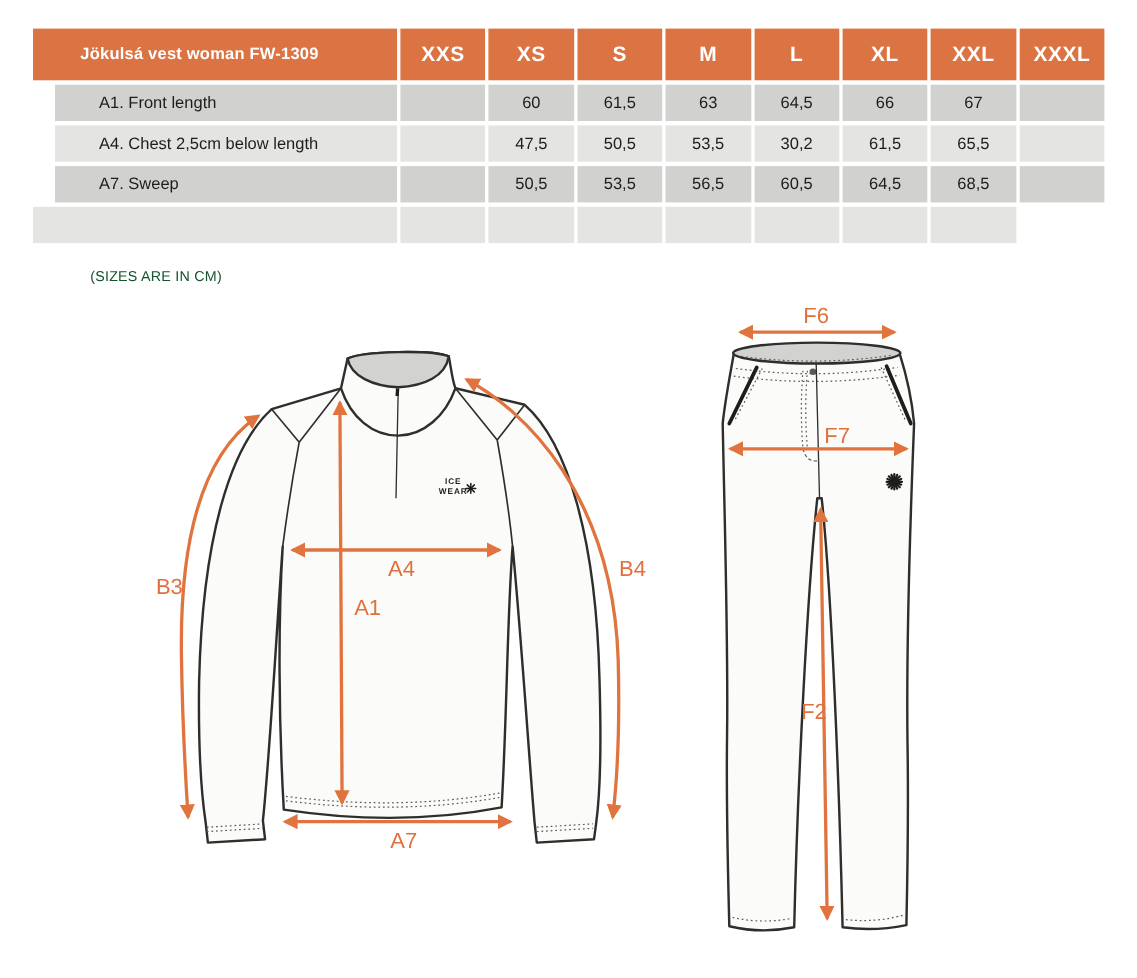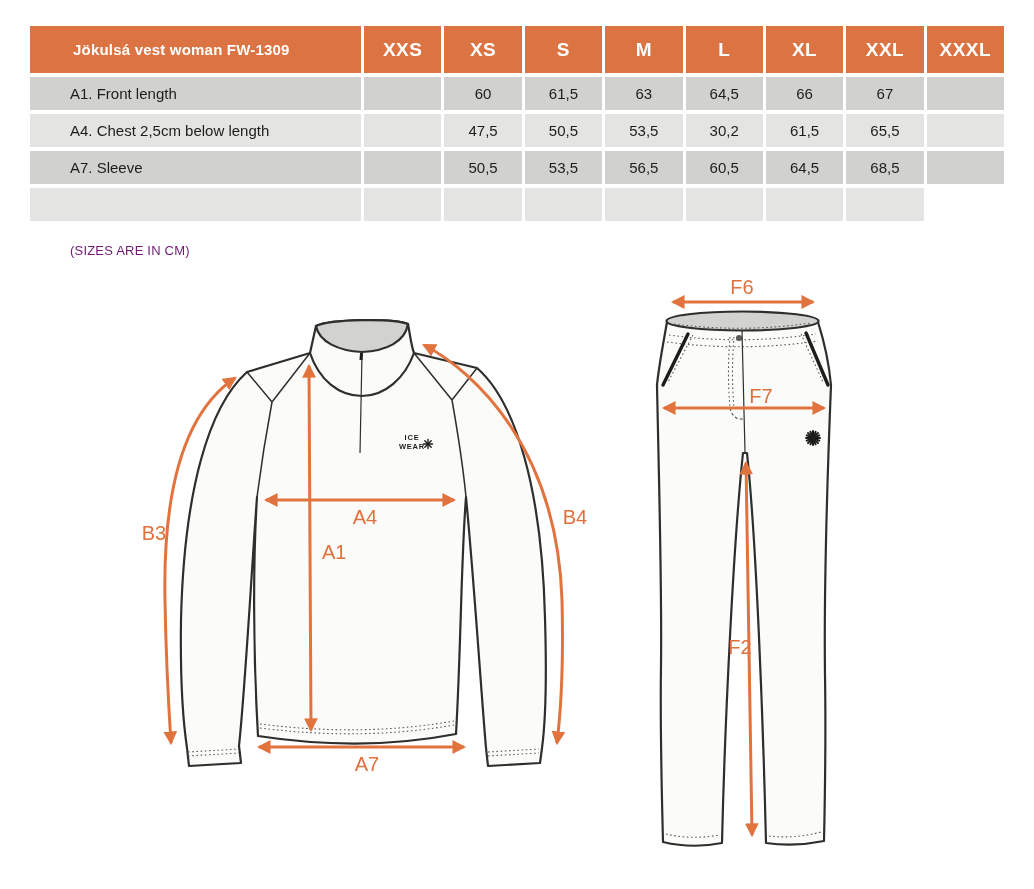--- a/index.html
+++ b/index.html
@@ -44,30 +44,31 @@
   }
   .cell.title-cell {
     justify-content: flex-start;
     padding-left: 43px;
     font-size: 15px;
     letter-spacing: 0.2px;
   }
   .cell.row-label {
     justify-content: flex-start;
     padding-left: 40px;
+    margin-left: 20px;
   }
   .r-dark { background: #D1D1CF; }
   .r-light { background: #E4E4E2; }
 
   
   .units-note {
     position: absolute;
-    left: 70px; top: 243px;
+    left: 82px; top: 243px;
     font-size: 13px;
-    color: #701a75;
+    color: #14532d;
     letter-spacing: 0.2px;
   }
 
   
   svg { position: absolute; overflow: visible; }
   .svg-top { left: 125px; top: 300px; }
   .svg-pants { left: 630px; top: 275px; }
 
   svg text {
     font-family: "Liberation Sans", sans-serif;
@@ -120,21 +121,21 @@
     <div class="cell r-light row-label">A4. Chest 2,5cm below length</div>
     <div class="cell r-light"></div>
     <div class="cell r-light">47,5</div>
     <div class="cell r-light">50,5</div>
     <div class="cell r-light">53,5</div>
     <div class="cell r-light">30,2</div>
     <div class="cell r-light">61,5</div>
     <div class="cell r-light">65,5</div>
     <div class="cell r-light"></div>
 
-    <div class="cell r-dark row-label">A7. Sleeve</div>
+    <div class="cell r-dark row-label">A7. Sweep</div>
     <div class="cell r-dark"></div>
     <div class="cell r-dark">50,5</div>
     <div class="cell r-dark">53,5</div>
     <div class="cell r-dark">56,5</div>
     <div class="cell r-dark">60,5</div>
     <div class="cell r-dark">64,5</div>
     <div class="cell r-dark">68,5</div>
     <div class="cell r-dark"></div>
 
     <div class="cell r-light"></div>

